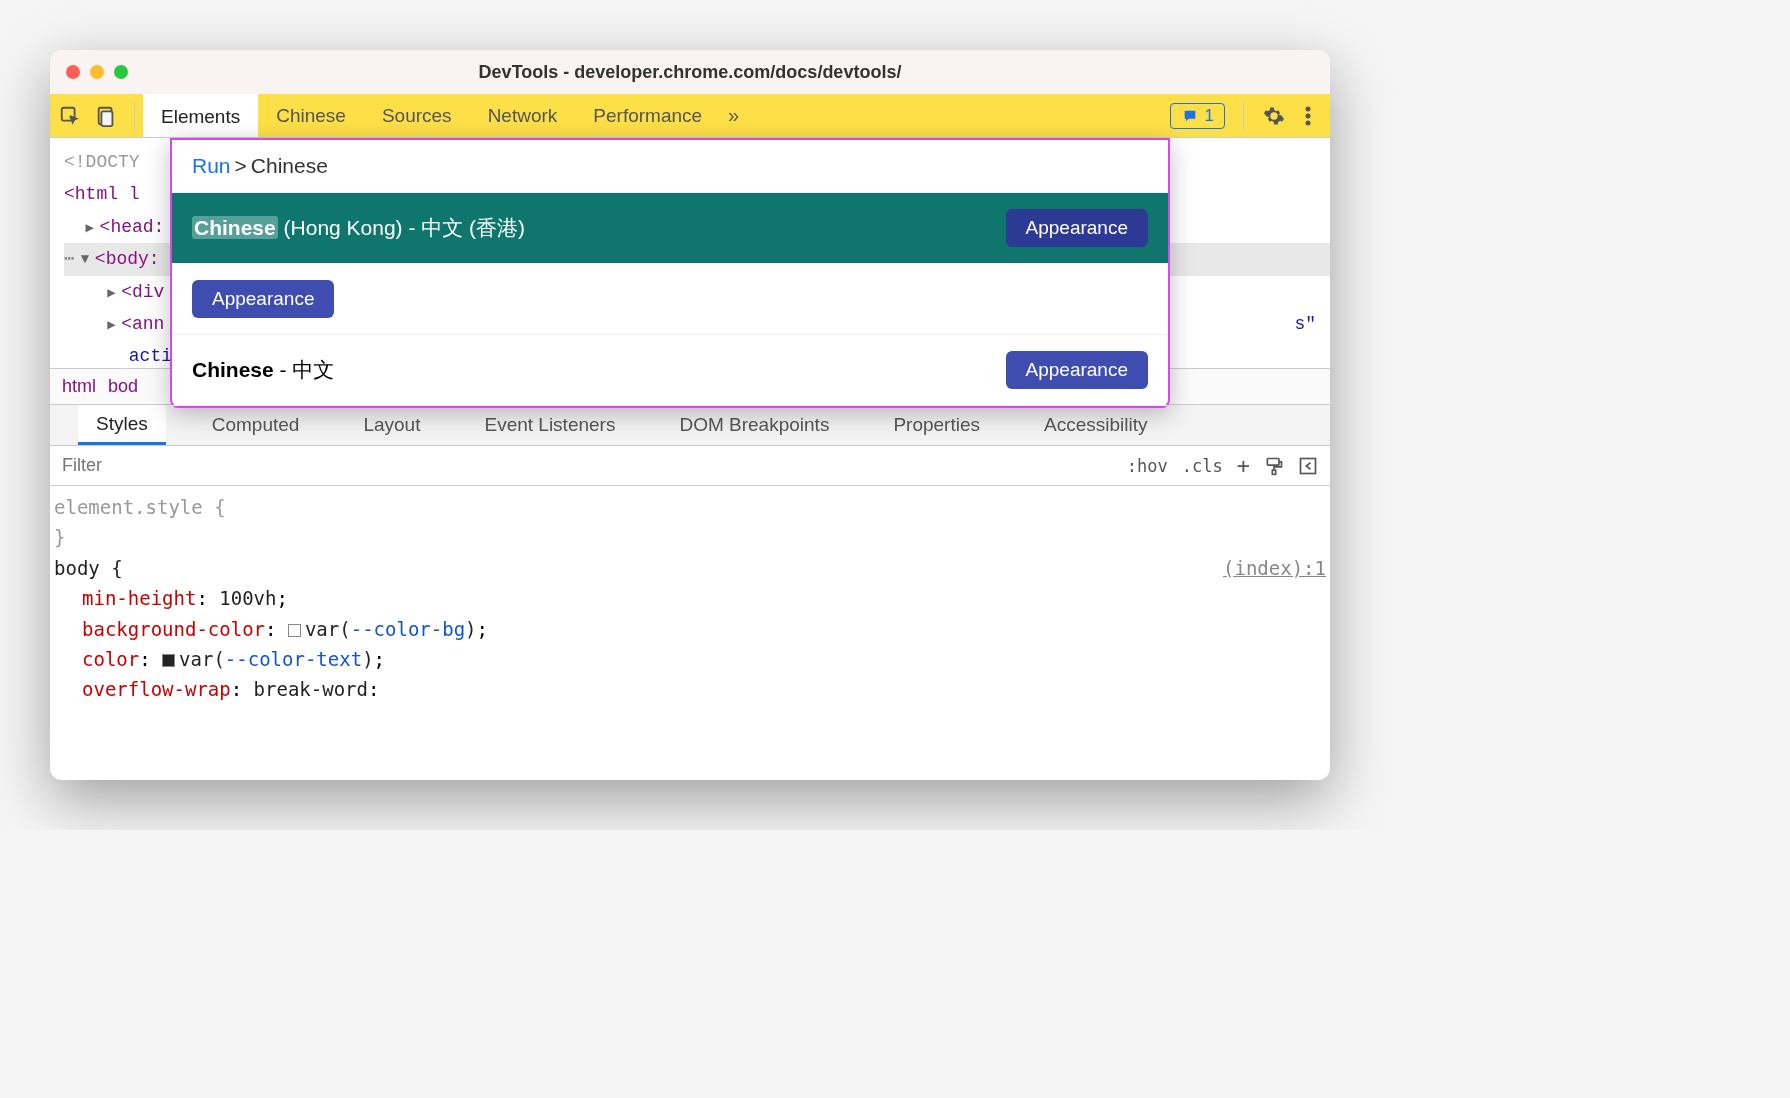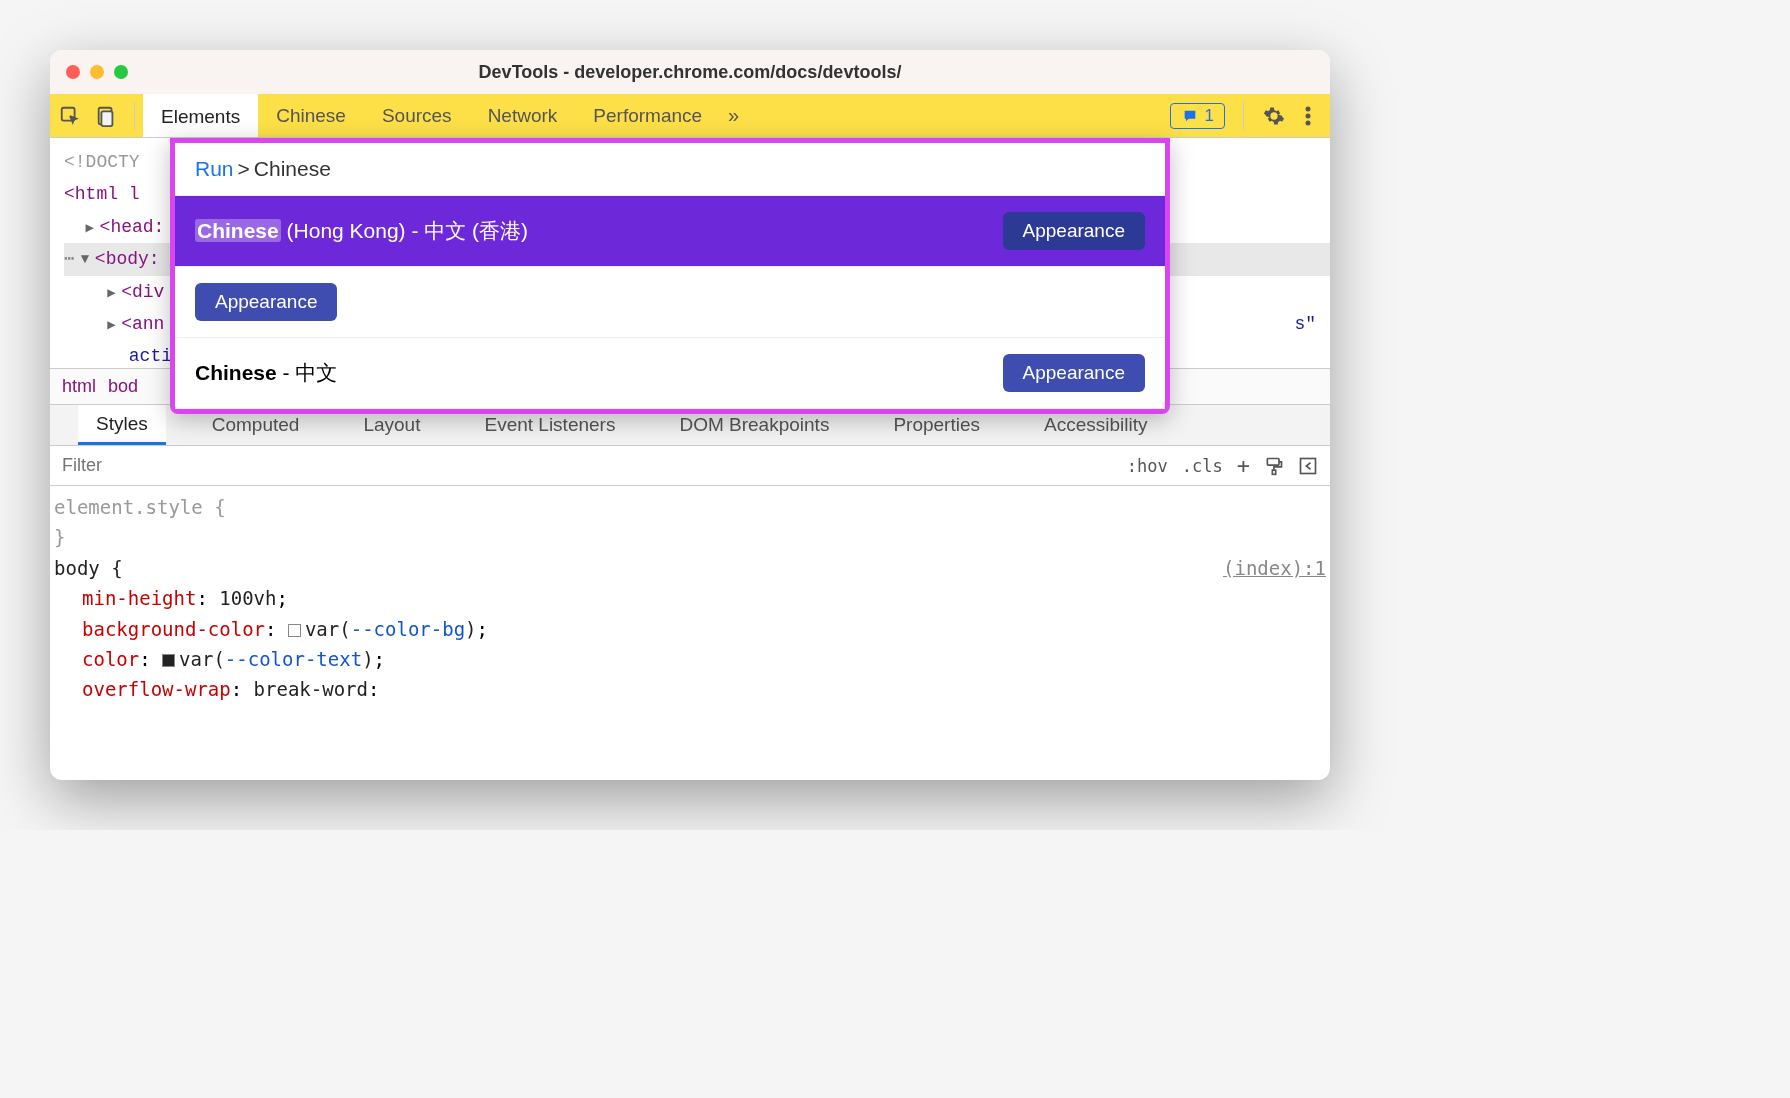--- a/index.html
+++ b/index.html
@@ -44,26 +44,26 @@
 .selector { color: #222; }
 .src-link { color: #888; text-decoration: underline; }
 .prop { padding-left: 28px; }
 .prop-name { color: #c80000; }
 .prop-val { color: #222; }
 .var { color: #1155cc; }
 .swatch { display: inline-block; width: 13px; height: 13px; border: 1px solid #888; margin-right: 4px; vertical-align: -1px; }
 .swatch.dark { background: #222; }
 .swatch.light { background: #fff; }
 .gray { color: #999; }
-.cmd-menu { position: absolute; top: 0; left: 120px; width: 1000px; background: #fff; box-shadow: 0 6px 24px rgba(0,0,0,0.25); border-radius: 0 0 8px 8px; z-index: 100; border: 5px solid #d946ef; }
+.cmd-menu { position: absolute; top: 0; left: 120px; width: 1000px; background: #fff; box-shadow: 0 6px 24px rgba(0,0,0,0.25); border-radius: 0 0 8px 8px; z-index: 100; border: 2px solid #d946ef; }
 .cmd-head { padding: 14px 20px; font-size: 21px; display: flex; align-items: center; gap: 4px; border-bottom: 1px solid #eee; }
 .cmd-run { color: #1a73e8; }
 .cmd-prompt { color: #333; }
 .cmd-item { display: flex; align-items: center; justify-content: space-between; padding: 16px 20px; border-bottom: 1px solid #eee; cursor: pointer; }
-.cmd-item.selected { background: #6d28d9; color: #fff; gap: 8px; }
+.cmd-item.selected { background: #0f766e; color: #fff; gap: 8px; }
 .cmd-text { font-size: 21px; }
 .cmd-bold { font-weight: 700; }
 .cmd-item.selected .cmd-bold.hl { background: rgba(255,255,255,0.3); border-radius: 3px; padding: 0 2px; }
 .cmd-badge { background: #3f4db0; color: #fff; padding: 8px 20px; border-radius: 6px; font-size: 19px; }
 .cmd-item.selected .cmd-badge { background: #2d3a95; }
 svg { display: block; }
 </style>
 </head>
 <body>
 

